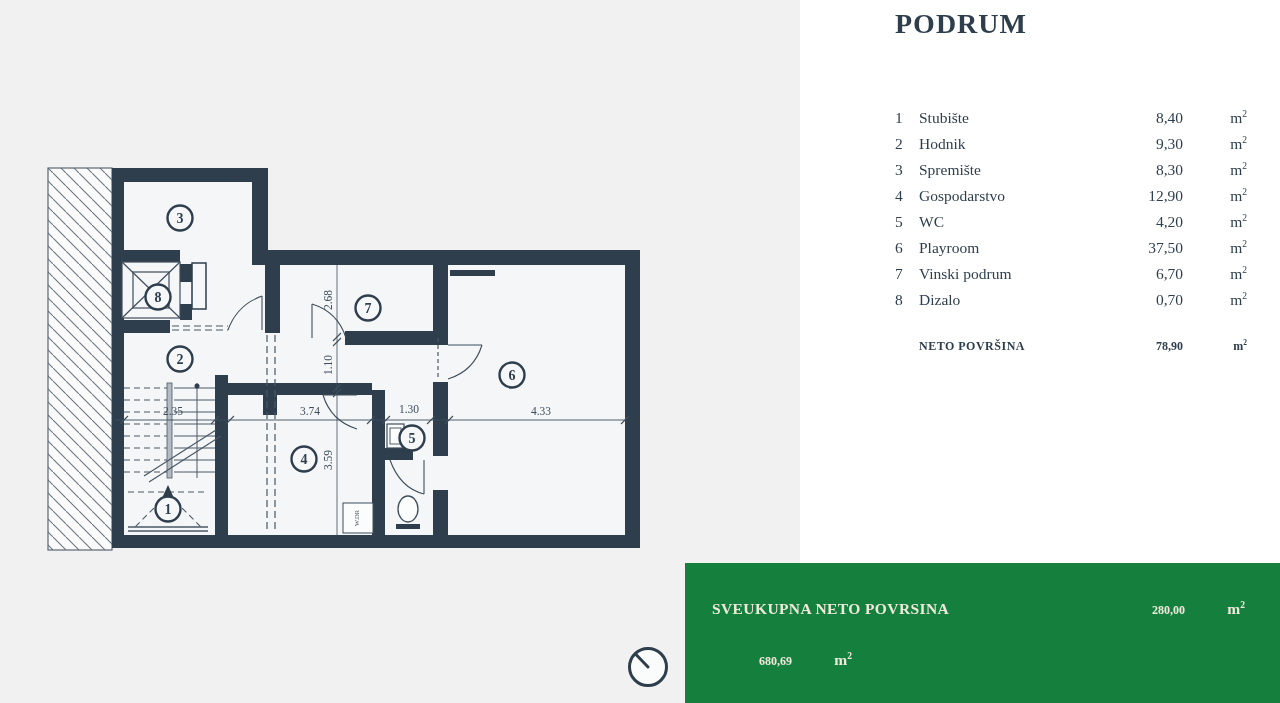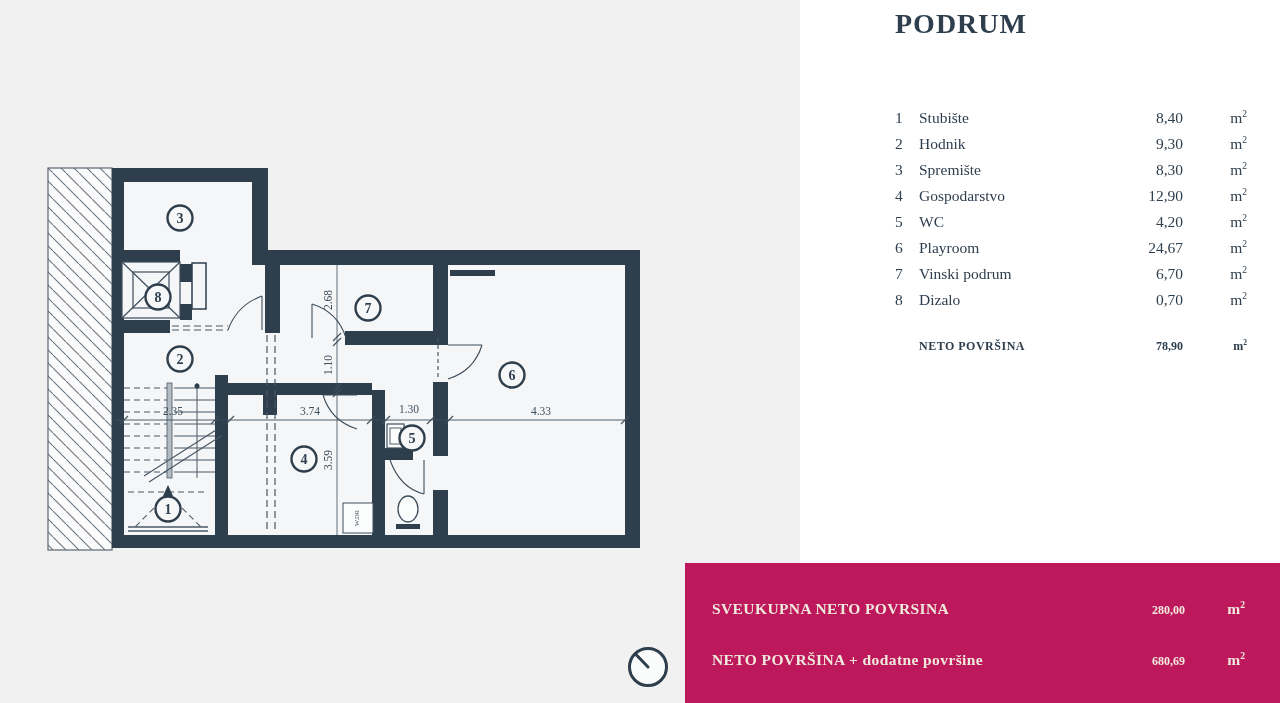--- a/index.html
+++ b/index.html
@@ -30,21 +30,21 @@
     position:absolute;left:895px;top:338px;width:352px;
     display:flex;align-items:baseline;font-weight:bold;font-size:12px;
   }
   .legend-total .label{flex:1;margin-left:24px;letter-spacing:0.5px;}
   .legend-total .val{width:80px;flex:none;text-align:right;}
   .legend-total .unit{width:64px;flex:none;text-align:right;}
   sup{font-size:0.62em;}
   
   .summary{
     position:absolute;left:685px;top:563px;width:595px;height:140px;
-    background:#be185d;color:#efe9db;
+    background:#15803d;color:#efe9db;
     box-sizing:border-box;padding:36px 35px 0 27px;
   }
   .summary-row{display:flex;align-items:baseline;height:44px;font-weight:bold;font-size:15.5px;}
   .summary-row .label{flex:1;letter-spacing:0.4px;}
   .summary-row .val{width:80px;flex:none;text-align:right;font-size:12px;}
   .summary-row .unit{width:60px;flex:none;text-align:right;}
   .summary-row + .summary-row{margin-top:7px;}
   .compass{position:absolute;left:626px;top:645px;}
 </style>
 </head>
@@ -263,21 +263,21 @@
     </div>
   <div class="legend-row">
       <span class="num">5</span>
       <span class="name">WC</span>
       <span class="val">4,20</span>
       <span class="unit"><span>m</span><sup>2</sup></span>
     </div>
   <div class="legend-row">
       <span class="num">6</span>
       <span class="name">Playroom</span>
-      <span class="val">24,67</span>
+      <span class="val">37,50</span>
       <span class="unit"><span>m</span><sup>2</sup></span>
     </div>
   <div class="legend-row">
       <span class="num">7</span>
       <span class="name">Vinski podrum</span>
       <span class="val">6,70</span>
       <span class="unit"><span>m</span><sup>2</sup></span>
     </div>
   <div class="legend-row">
       <span class="num">8</span>
@@ -293,21 +293,20 @@
   <span class="unit"><span>m</span><sup>2</sup></span>
 </div>
 
 <div class="summary">
   <div class="summary-row">
     <span class="label">SVEUKUPNA NETO POVRSINA</span>
     <span class="val">280,00</span>
     <span class="unit"><span>m</span><sup>2</sup></span>
   </div>
   <div class="summary-row">
-    <span class="label">NETO POVRŠINA + dodatne površine</span>
     <span class="val">680,69</span>
     <span class="unit"><span>m</span><sup>2</sup></span>
   </div>
 </div>
 
 <svg class="compass" width="44" height="44" viewBox="0 0 44 44">
   <circle cx="22" cy="22" r="18.5" fill="#fafcfc" stroke="#2e3e4d" stroke-width="3"></circle>
   <line x1="22" y1="22" x2="9.5" y2="9" stroke="#2e3e4d" stroke-width="3" stroke-linecap="round"></line>
 </svg>
 

